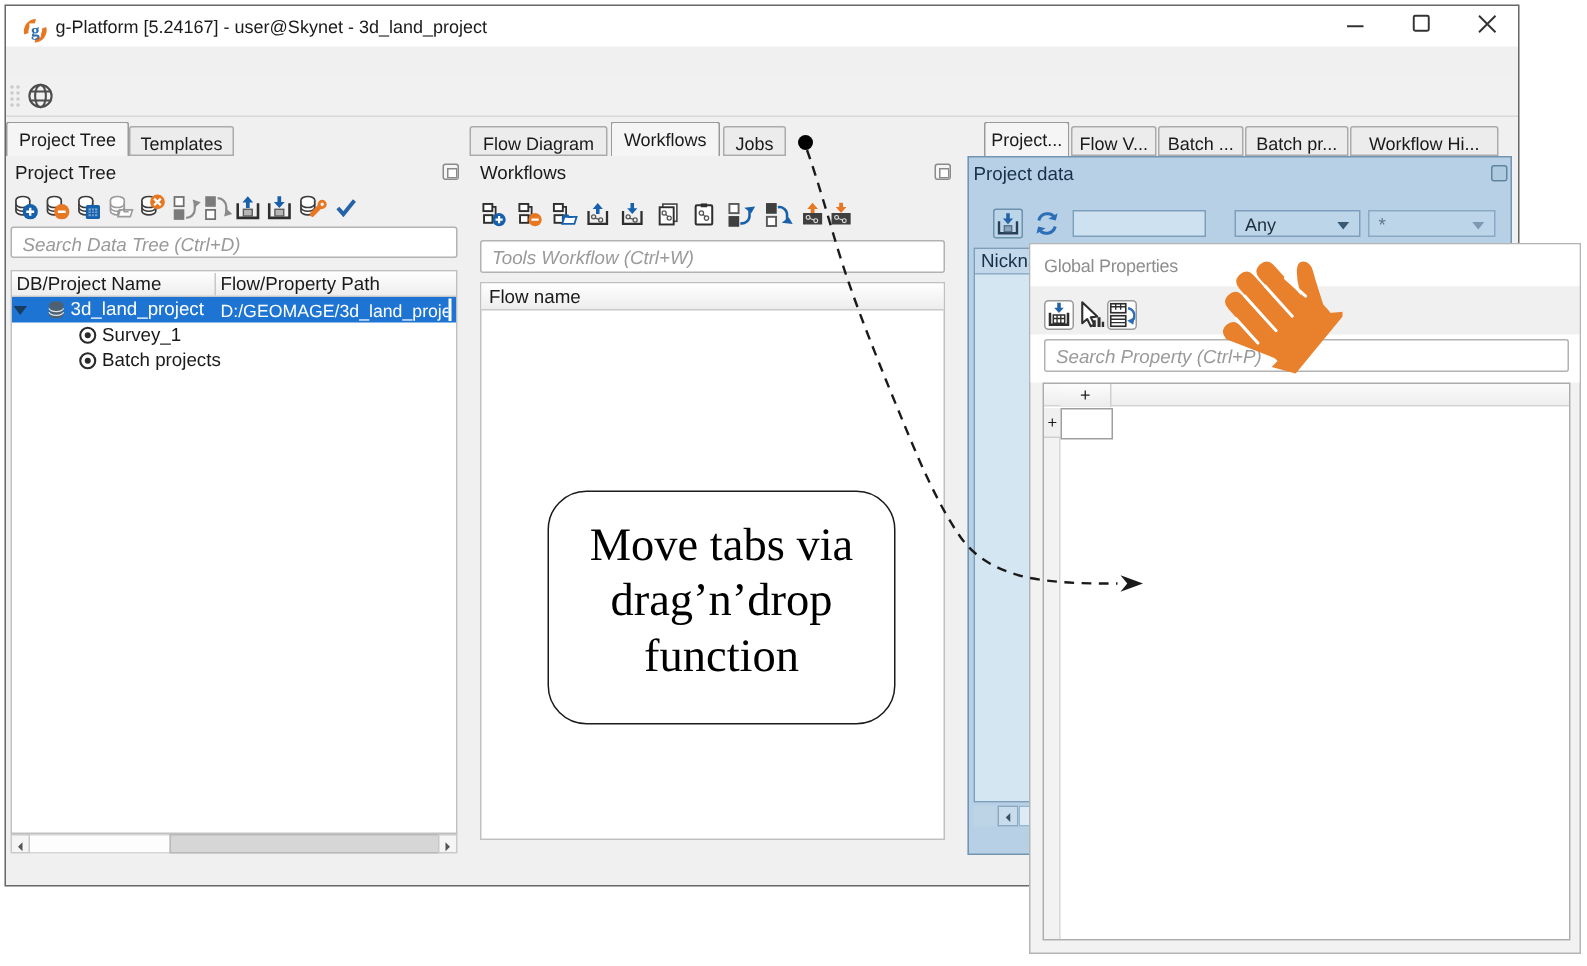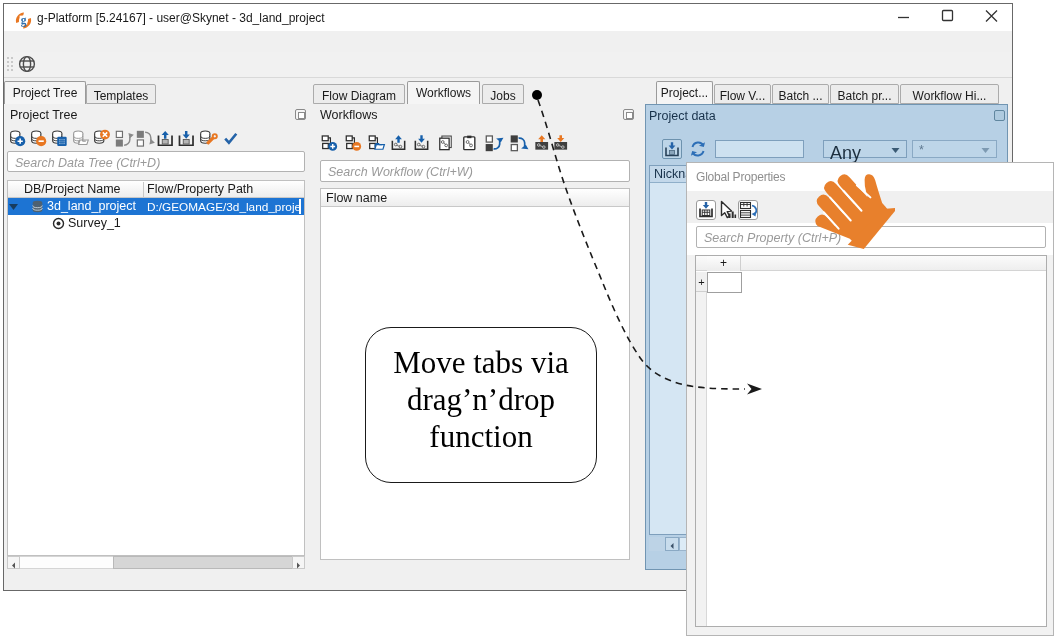--- a/index.html
+++ b/index.html
@@ -151,21 +151,21 @@
             <circle cx="13.6" cy="4.8" r="1.4" fill="#f1f1f1"></circle>
           </g>
         </g>
       <g transform="translate(216,4.5) scale(0.82)">
           <path d="M1.5 7.5 l4.5 5 L15 1.5" fill="none" stroke="#2463a8" stroke-width="3.2"></path>
         </g>
     </svg>
     <div class="searchbox" style="left:3px;top:47px;width:298px;height:21px">Search Data Tree (Ctrl+D)</div>
     <div class="abs" style="left:3px;top:76px;width:298px;height:376px;background:#fff;border:1px solid #c0c0c0;overflow:hidden">
       <div style="height:17px;background:linear-gradient(#ffffff,#ededed);border-bottom:1px solid #c8c8c8;font-size:12.5px;color:#1a1a1a;position:relative">
-        <span style="position:absolute;left:16px;top:1px">DB/Project Name</span>
+        <span style="position:absolute;left:3px;top:1px">DB/Project Name</span>
         <span style="position:absolute;left:139px;top:1px">Flow/Property Path</span>
         <span style="position:absolute;left:135px;top:1px;width:1px;height:15px;background:#c8c8c8"></span>
       </div>
       <div style="height:17px;background:#1d74d3;position:relative;color:#fff;font-size:12.5px">
         <svg class="abs" style="left:1px;top:5px" width="9" height="8" viewBox="0 0 9 8">
             <path d="M0,1 L9,1 L4.5,7 Z" fill="#173c5e"></path>
           </svg>
         <svg class="abs" style="left:23px;top:2px" width="13" height="13" viewBox="0 0 13 13">
           <ellipse cx="6.5" cy="3" rx="4.8" ry="2.2" fill="#4f616f"></ellipse>
           <path d="M1.7 3 v7 a4.8 2.2 0 0 0 9.6 0 v-7 a4.8 2.2 0 0 1 -9.6 0" fill="#4f616f"></path>
@@ -175,20 +175,27 @@
         <span style="position:absolute;left:139px;top:1.5px;width:152px;overflow:hidden;white-space:nowrap;font-size:11.8px">D:/GEOMAGE/3d_land_project/</span>
         <span style="position:absolute;left:291px;top:1px;width:2px;height:15px;background:#fff"></span>
       </div>
       <div style="height:17px;position:relative;color:#1a1a1a;font-size:12.5px">
         <svg class="abs" style="left:44px;top:2px" width="13" height="13" viewBox="0 0 13 13">
             <circle cx="6.5" cy="6.5" r="5" fill="none" stroke="#2a2a2a" stroke-width="1.4"></circle>
             <circle cx="6.5" cy="6.5" r="2" fill="#2a2a2a"></circle>
           </svg>
         <span style="position:absolute;left:60px;top:1px">Survey_1</span>
       </div>
+      <div style="height:17px;position:relative;color:#1a1a1a;font-size:12.5px">
+        <svg class="abs" style="left:44px;top:2px" width="13" height="13" viewBox="0 0 13 13">
+            <circle cx="6.5" cy="6.5" r="5" fill="none" stroke="#2a2a2a" stroke-width="1.4"></circle>
+            <circle cx="6.5" cy="6.5" r="2" fill="#2a2a2a"></circle>
+          </svg>
+        <span style="position:absolute;left:60px;top:1px">Batch projects</span>
+      </div>
     </div>
     <div class="abs" style="left:3px;top:452px;width:298px;height:13px;background:#f0f0f0">
       <div class="abs" style="left:0;top:0;width:13px;height:13px;background:#f5f5f5;border:1px solid #c9c9c9"><svg width="11" height="11" viewBox="0 0 11 11">
             <path d="M7,2.5 L4,5.5 L7,8.5 Z" fill="#555"></path>
           </svg></div>
       <div class="abs" style="left:13px;top:0;width:272px;height:13px;background:#fdfdfd;border-top:1px solid #d5d5d5;border-bottom:1px solid #d5d5d5"></div>
       <div class="abs" style="left:106px;top:0;width:180px;height:13px;background:#d6d6d6;border:1px solid #b9b9b9"></div>
       <div class="abs" style="left:285px;top:0;width:13px;height:13px;background:#f5f5f5;border:1px solid #c9c9c9"><svg width="11" height="11" viewBox="0 0 11 11">
             <path d="M4,2.5 L7,5.5 L4,8.5 Z" fill="#555"></path>
           </svg></div>
@@ -269,21 +276,21 @@
           <path d="M8.5 0 l4.2 4.8 h-2.7 v3.2 h-3 V4.8 h-2.7 z" fill="#e87722"></path>
         </g>
       <g transform="translate(234.5,2.2) scale(0.85)">
           <path d="M1 8 v9 h15 v-9 z" fill="#3f3f3f"></path>
           <circle cx="5" cy="11.5" r="1.5" fill="none" stroke="#ddd" stroke-width="0.9"></circle>
           <circle cx="11" cy="14" r="1.5" fill="none" stroke="#ddd" stroke-width="0.9"></circle>
           <path d="M6.2 12.2 l3.4 1.3" stroke="#ddd" stroke-width="0.8"></path>
           <path d="M8.5 8 l4.2 -4.8 h-2.7 V0 h-3 v3.2 h-2.7 z" fill="#e87722"></path>
         </g>
     </svg>
-    <div class="searchbox" style="left:5px;top:56px;width:310px;height:22px">Search Workflow (Ctrl+W)</div>
+    <div class="searchbox" style="left:5px;top:56px;width:310px;height:22px">Tools Workflow (Ctrl+W)</div>
     <div class="abs" style="left:5px;top:84px;width:310px;height:372px;background:#fff;border:1px solid #c0c0c0">
       <div style="height:18px;background:linear-gradient(#ffffff,#ededed);border-bottom:1px solid #c8c8c8;font-size:12.5px;color:#1a1a1a;padding:2px 0 0 5px">Flow name</div>
     </div>
   </div>
 
   <div class="abs" id="bluepanel" style="left:641px;top:100px;width:363px;height:466px;background:#b7d0e5;border:1px solid #7195b2;overflow:hidden">
     <div class="abs" style="left:3px;top:4px;font-size:12.5px;color:#17314a">Project data</div>
     <div class="abs" style="right:2px;top:5px;width:11px;height:11px;border:1px solid #60869f;border-radius:2px;background:#aecadf"></div>
     <div class="abs" style="left:16px;top:34px;width:20px;height:20px;border:1px solid #6d92ae;border-radius:2px;background:#bdd5e8">
       <svg width="18" height="18" viewBox="0 0 18 18">
@@ -295,21 +302,21 @@
     <div class="abs" style="left:42px;top:34px;width:20px;height:20px">
       <svg width="20" height="20" viewBox="0 0 20 20">
           <path d="M4.5 8 a6 6 0 0 1 11 -1.5" fill="none" stroke="#2d6fb7" stroke-width="2"></path>
           <path d="M16.5 2.5 v5 h-5 z" fill="#2d6fb7" transform="rotate(14 14 5)"></path>
           <path d="M15.5 12 a6 6 0 0 1 -11 1.5" fill="none" stroke="#2d6fb7" stroke-width="2"></path>
           <path d="M3.5 17.5 v-5 h5 z" fill="#2d6fb7" transform="rotate(14 6 15)"></path>
         </svg>
     </div>
     <div class="abs" style="left:69px;top:35px;width:89px;height:18px;background:#cde1f0;border:1px solid #7e9fbc"></div>
     <div class="abs" style="left:177px;top:35px;width:84px;height:18px;background:#bdd5e8;border:1px solid #7e9fbc">
-      <span class="abs" style="left:6px;top:2px;font-size:18px;color:#1c2e3e">Any</span>
+      <span class="abs" style="left:6px;top:2px;font-size:12px;color:#1c2e3e">Any</span>
       <svg class="abs" style="right:6px;top:6px" width="9" height="7" viewBox="0 0 9 7">
           <path d="M0.5 1 h8 L4.5 6 z" fill="#3a5a74"></path>
         </svg>
     </div>
     <div class="abs" style="left:266px;top:35px;width:85px;height:18px;background:#bdd5e8;border:1px solid #8aa9c4">
       <span class="abs" style="left:6px;top:2px;font-size:12.5px;color:#5e7890">*</span>
       <svg class="abs" style="right:6px;top:6px" width="9" height="7" viewBox="0 0 9 7">
           <path d="M0.5 1 h8 L4.5 6 z" fill="#7d9ab2"></path>
         </svg>
     </div>

